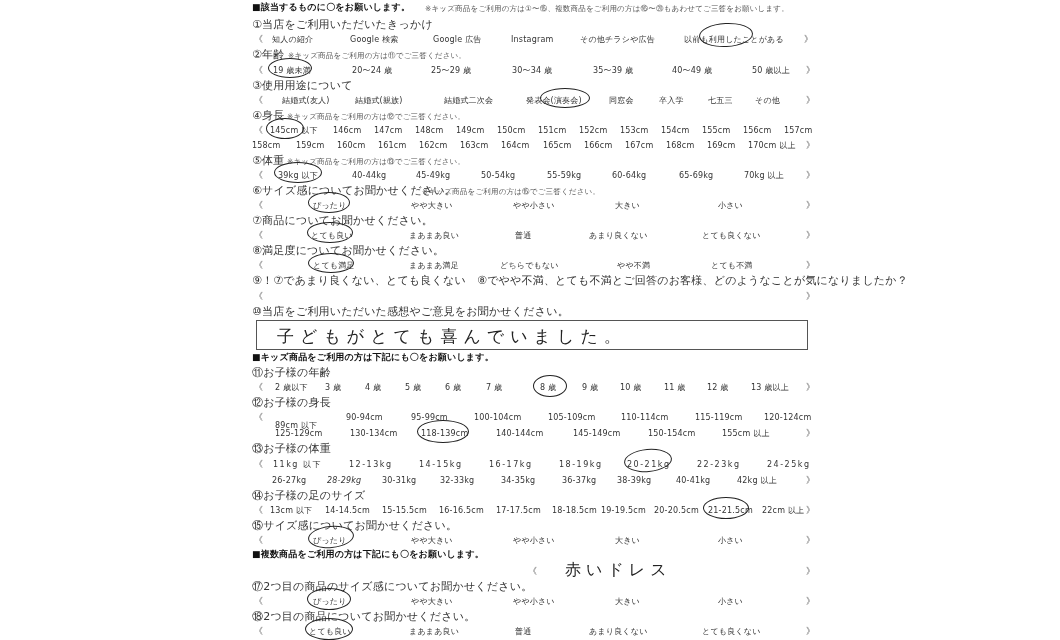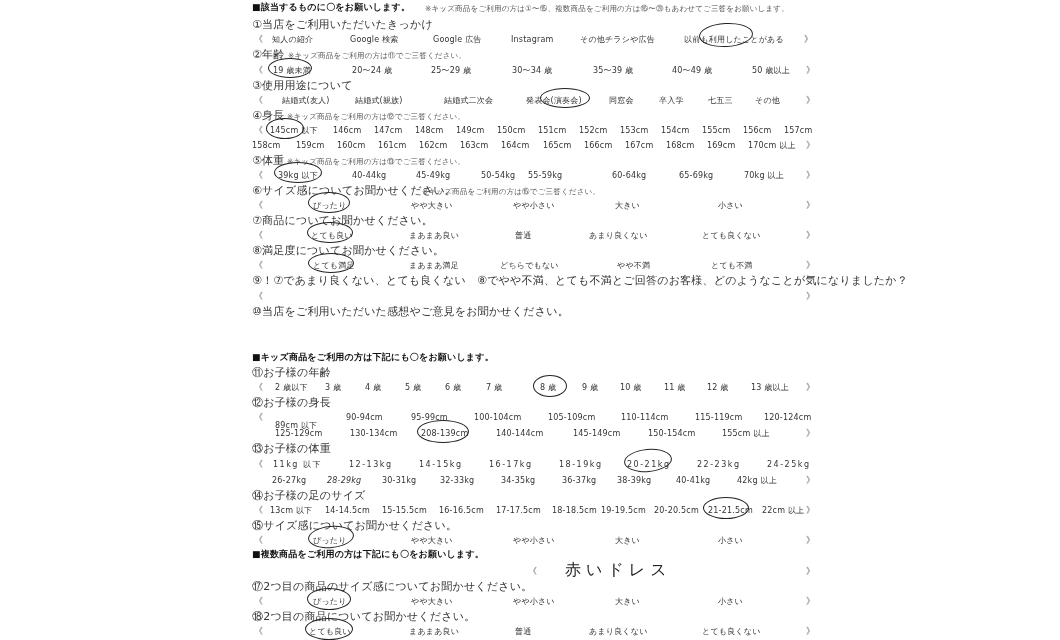--- a/index.html
+++ b/index.html
@@ -94,21 +94,21 @@
   <span class="t br" style="left:806px;top:140px;">》</span>
 
   <span class="t q" style="left:252px;top:155px;">⑤体重</span>
   <span class="t note" style="left:287px;top:156px;">※キッズ商品をご利用の方は⑬でご三答ください。</span>
   <span class="t br" style="left:254px;top:170px;">《</span>
   <span class="t opt" style="left:278px;top:170px;">39kg 以下</span>
   <div class="circ" style="left:274px;top:162px;width:46px;height:19px;"></div>
   <span class="t opt" style="left:352px;top:170px;">40-44kg</span>
   <span class="t opt" style="left:416px;top:170px;">45-49kg</span>
   <span class="t opt" style="left:481px;top:170px;">50-54kg</span>
-  <span class="t opt" style="left:528px;top:170px;">55-59kg</span>
+  <span class="t opt" style="left:547px;top:170px;">55-59kg</span>
   <span class="t opt" style="left:612px;top:170px;">60-64kg</span>
   <span class="t opt" style="left:679px;top:170px;">65-69kg</span>
   <span class="t opt" style="left:744px;top:170px;">70kg 以上</span>
   <span class="t br" style="left:806px;top:170px;">》</span>
 
   <span class="t q" style="left:252px;top:185px;">⑥サイズ感についてお聞かせください。</span>
   <span class="t note" style="left:422px;top:186px;">※キッズ商品をご利用の方は⑮でご三答ください。</span>
   <span class="t br" style="left:254px;top:200px;">《</span>
   <span class="t opt" style="left:313px;top:200px;">ぴったり</span>
   <div class="circ" style="left:308px;top:192px;width:40px;height:19px;"></div>
@@ -137,20 +137,23 @@
   <span class="t opt" style="left:617px;top:260px;">やや不満</span>
   <span class="t opt" style="left:711px;top:260px;">とても不満</span>
   <span class="t br" style="left:806px;top:260px;">》</span>
 
   <span class="t q" style="left:252px;top:275px;">⑨！⑦であまり良くない、とても良くない　⑧でやや不満、とても不満とご回答のお客様、どのようなことが気になりましたか？</span>
   <span class="t br" style="left:254px;top:291px;">《</span>
   <span class="t opt" style="left:270px;top:291px;width:520px;"></span>
   <span class="t br" style="left:806px;top:291px;">》</span>
 
   <span class="t q" style="left:252px;top:306px;">⑩当店をご利用いただいた感想やご意見をお聞かせください。</span>
+  <div class="box" style="left:256px;top:320px;width:550px;height:28px;">
+    <span class="hand" style="left:20px;top:4px;font-size:17px;letter-spacing:6px;">子どもがとても喜んでいました。</span>
+  </div>
 
   <span class="t h" style="left:252px;top:352px;">■キッズ商品をご利用の方は下記にも〇をお願いします。</span>
 
   <span class="t q" style="left:252px;top:367px;">⑪お子様の年齢</span>
   <span class="t br" style="left:254px;top:382px;">《</span>
   <span class="t opt" style="left:275px;top:382px;">2 歳以下</span>
   <span class="t opt" style="left:325px;top:382px;">3 歳</span>
   <span class="t opt" style="left:365px;top:382px;">4 歳</span>
   <span class="t opt" style="left:405px;top:382px;">5 歳</span>
   <span class="t opt" style="left:445px;top:382px;">6 歳</span>
@@ -169,21 +172,21 @@
   <span class="t opt" style="left:275px;top:420px;">89cm 以下</span>
   <span class="t opt" style="left:346px;top:412px;">90-94cm</span>
   <span class="t opt" style="left:411px;top:412px;">95-99cm</span>
   <span class="t opt" style="left:474px;top:412px;">100-104cm</span>
   <span class="t opt" style="left:548px;top:412px;">105-109cm</span>
   <span class="t opt" style="left:621px;top:412px;">110-114cm</span>
   <span class="t opt" style="left:695px;top:412px;">115-119cm</span>
   <span class="t opt" style="left:764px;top:412px;">120-124cm</span>
   <span class="t opt" style="left:275px;top:428px;">125-129cm</span>
   <span class="t opt" style="left:350px;top:428px;">130-134cm</span>
-  <span class="t opt" style="left:421px;top:428px;">208-139cm</span>
+  <span class="t opt" style="left:421px;top:428px;">118-139cm</span>
   <div class="circ" style="left:417px;top:420px;width:50px;height:21px;"></div>
   <span class="t opt" style="left:496px;top:428px;">140-144cm</span>
   <span class="t opt" style="left:573px;top:428px;">145-149cm</span>
   <span class="t opt" style="left:648px;top:428px;">150-154cm</span>
   <span class="t opt" style="left:722px;top:428px;">155cm 以上</span>
   <span class="t br" style="left:806px;top:428px;">》</span>
 
   <span class="t q" style="left:252px;top:443px;">⑬お子様の体重</span>
   <span class="t br" style="left:254px;top:459px;">《</span>
   <span class="t opt" style="left:273px;top:459px;letter-spacing:1.5px;">11kg 以下</span>

